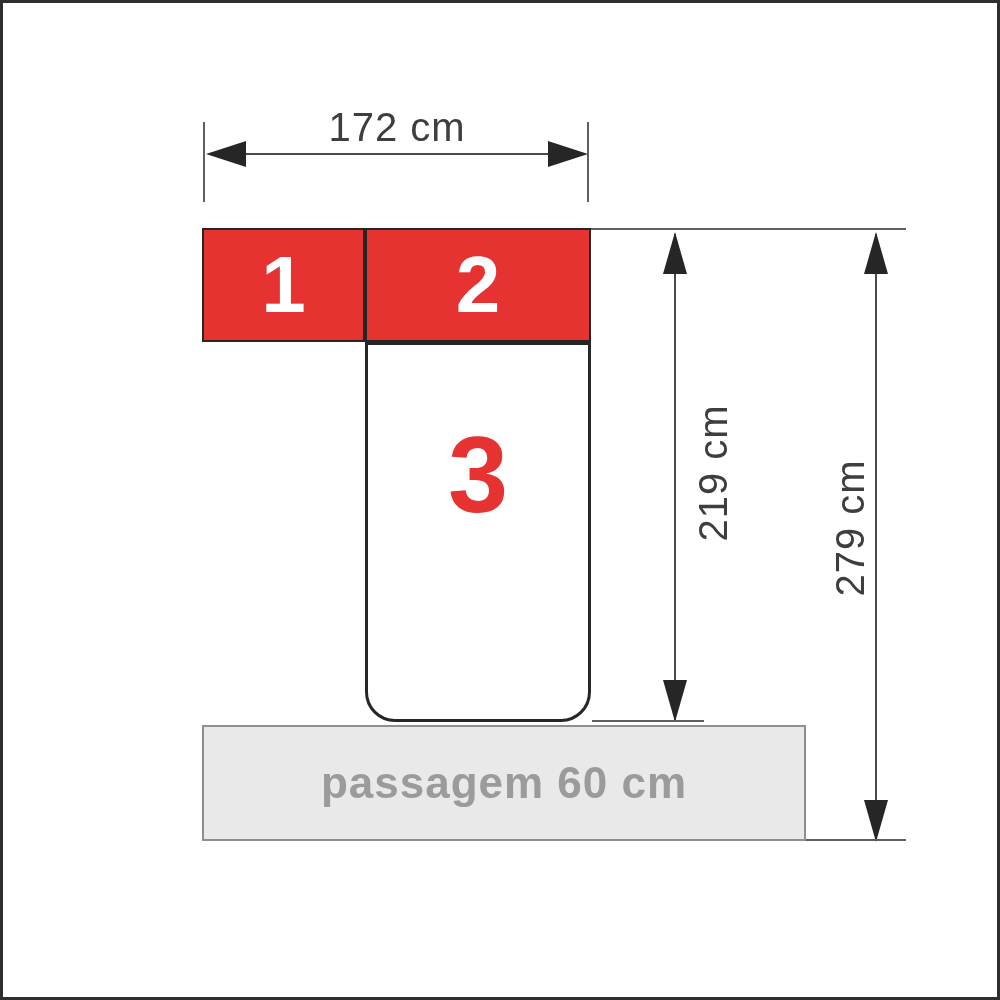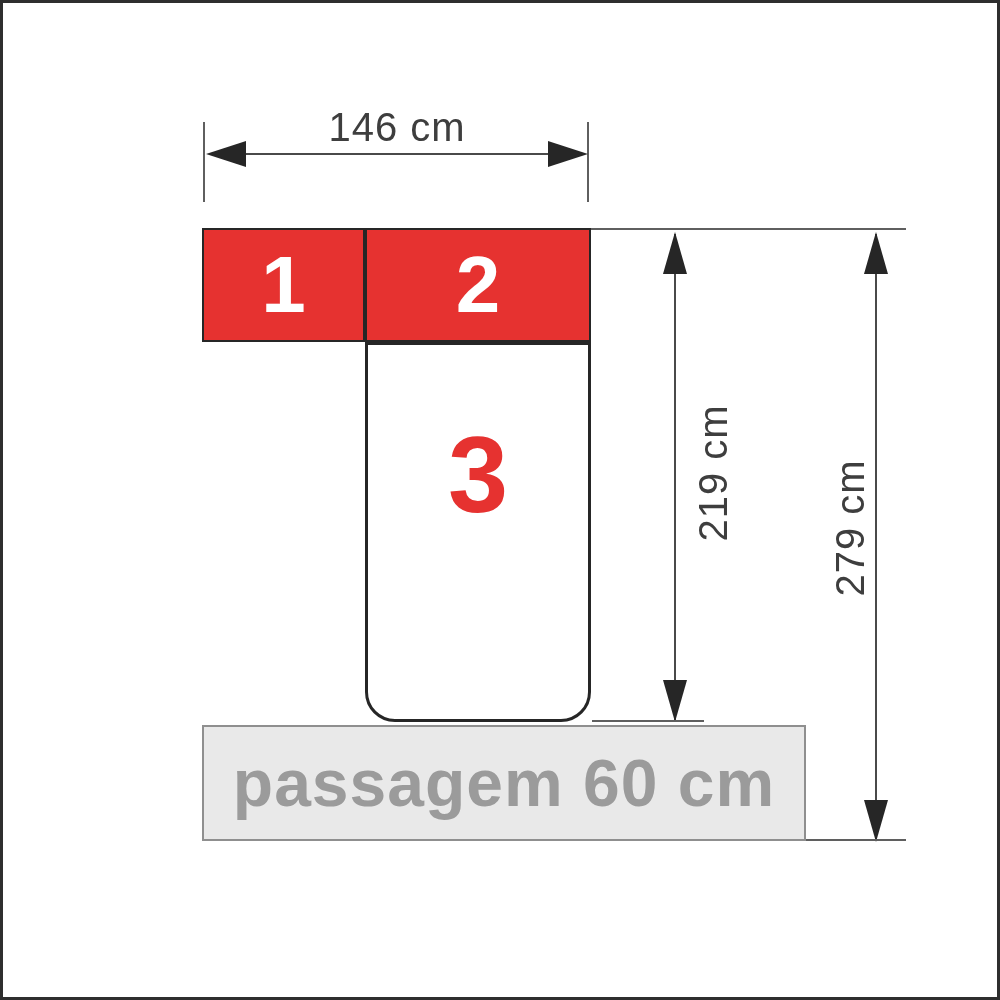--- a/index.html
+++ b/index.html
@@ -76,38 +76,38 @@
     position: absolute;
     left: 199px; top: 722px; width: 604px; height: 116px;
     background: var(--passage-fill, #e9e9e9);
     border: 2px solid var(--passage-border, #8f8f8f);
     display: flex;
     align-items: center;
     justify-content: center;
   }
   #passage-bar .passage-text {
     color: var(--passage-text, #9b9b9b);
-    font-size: 66px;
+    font-size: 44px;
     font-weight: bold;
     letter-spacing: 1px;
     white-space: nowrap;
   }
 </style>
 </head>
 <body>
 
 <div id="canvas">
 
   <div>
     <div class="vline ext" style="left:200px; top:119px; height:80px;"></div>
     <div class="vline ext" style="left:584px; top:119px; height:80px;"></div>
     <div class="hline" style="left:206px; top:150px; width:376px;"></div>
     <div class="arr arr-left" style="left:203px; top:138px;"></div>
     <div class="arr arr-right" style="left:545px; top:138px;"></div>
-    <div class="dim-label" style="left:294px; top:102px; width:200px;">146 cm</div>
+    <div class="dim-label" style="left:294px; top:102px; width:200px;">172 cm</div>
   </div>
 
   <div id="module3">
     <span class="module-num">3</span>
   </div>
 
   <div class="module-red" style="left:199px; top:225px; width:163px; height:114px;">
     <span class="module-num">1</span>
   </div>
   <div class="module-red" style="left:362px; top:225px; width:226px; height:114px;">

